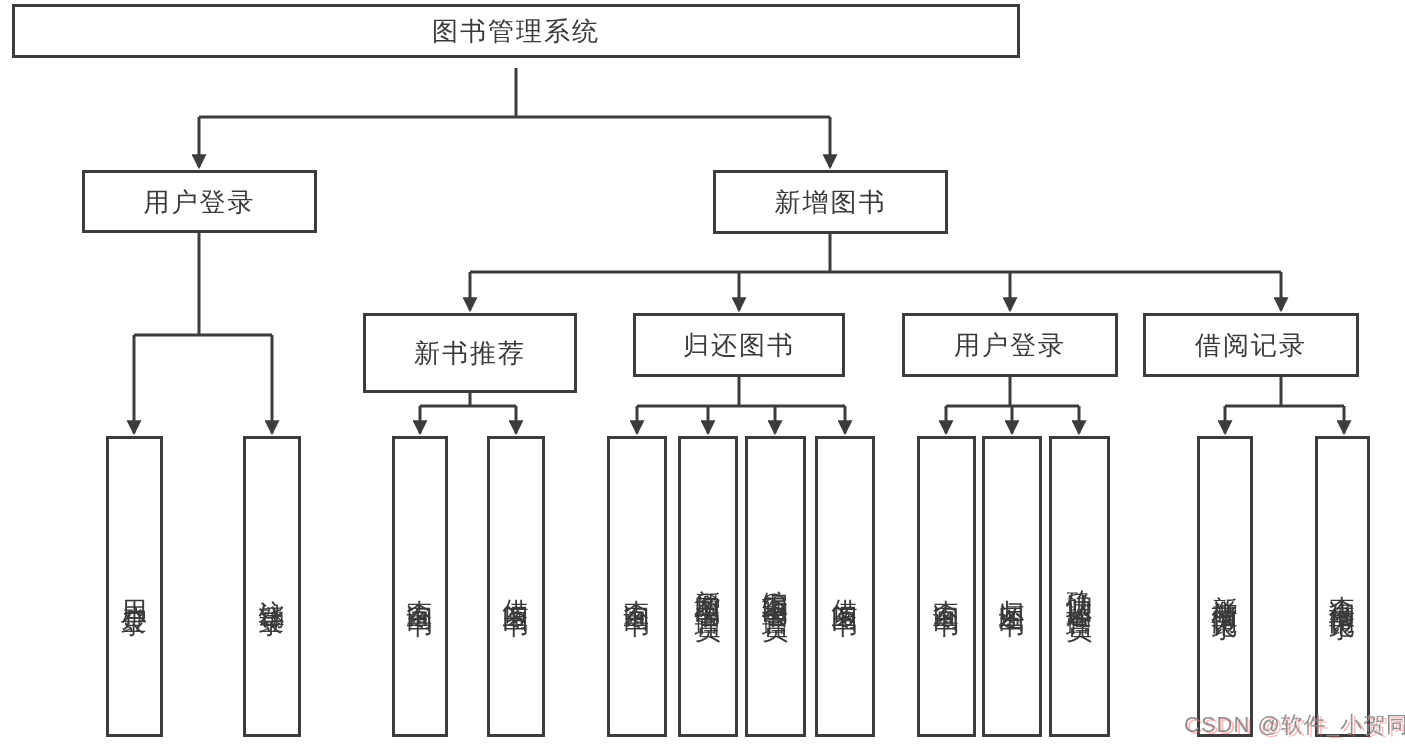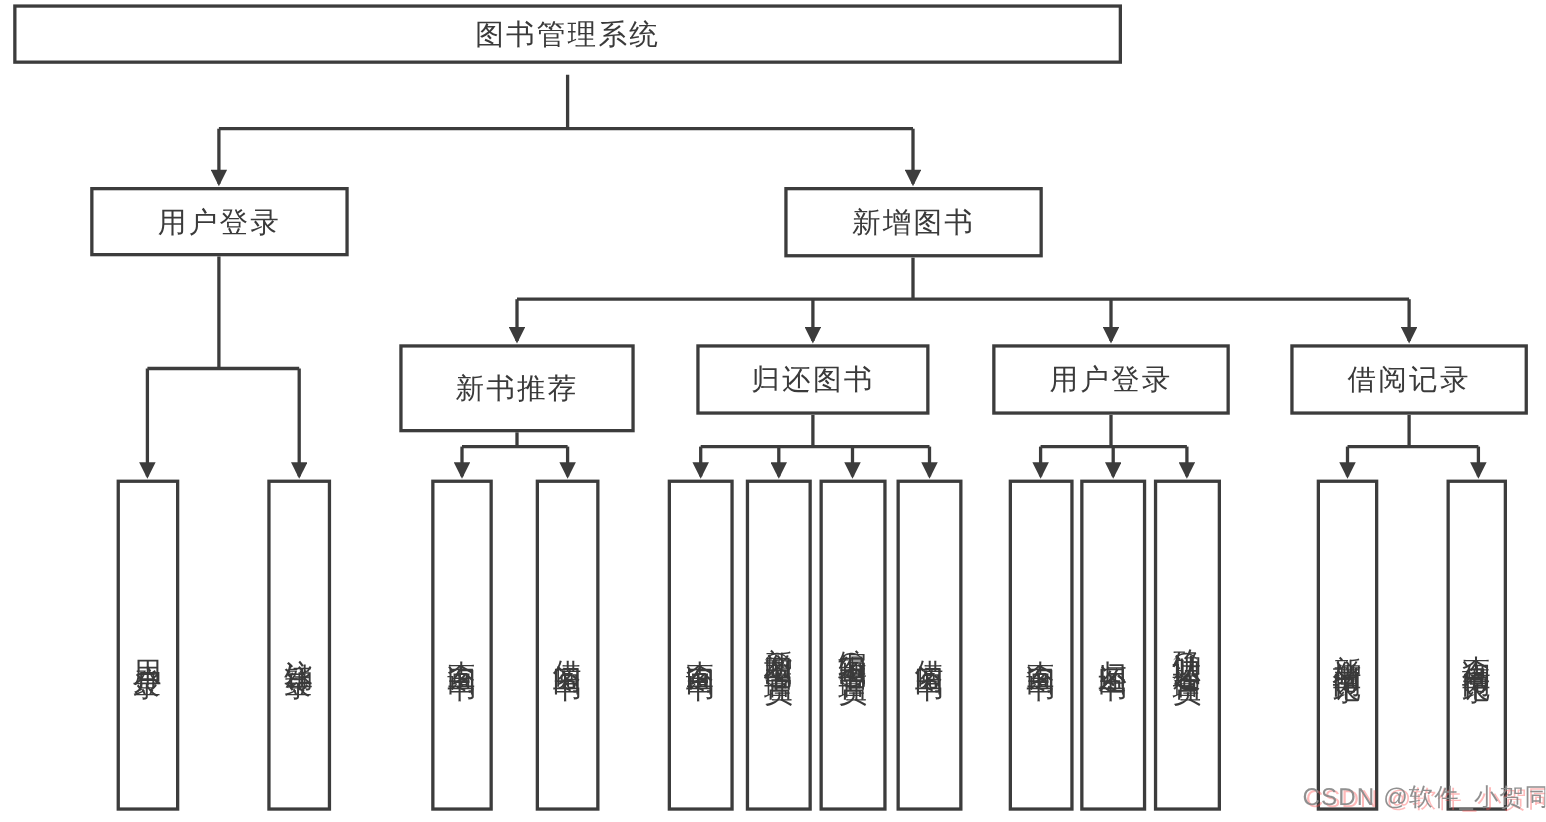--- a/index.html
+++ b/index.html
@@ -105,21 +105,21 @@
 
   <div class="hbox" style="left:363px;top:313px;width:214px;height:80px;">
     <span>新书推荐</span>
   </div>
   <div class="hbox" style="left:633px;top:313px;width:212px;height:64px;">
     <span>归还图书</span>
   </div>
   <div class="hbox" style="left:902px;top:313px;width:216px;height:64px;">
     <span>用户登录</span>
   </div>
-  <div class="hbox" style="left:1173px;top:313px;width:216px;height:64px;">
+  <div class="hbox" style="left:1143px;top:313px;width:216px;height:64px;">
     <span>借阅记录</span>
   </div>
 
   <div class="leaf" style="left:106px;width:57px;">
     <span class="vtext">用户登录</span>
   </div>
   <div class="leaf" style="left:243px;width:58px;">
     <span class="vtext">注销登录</span>
   </div>
 

